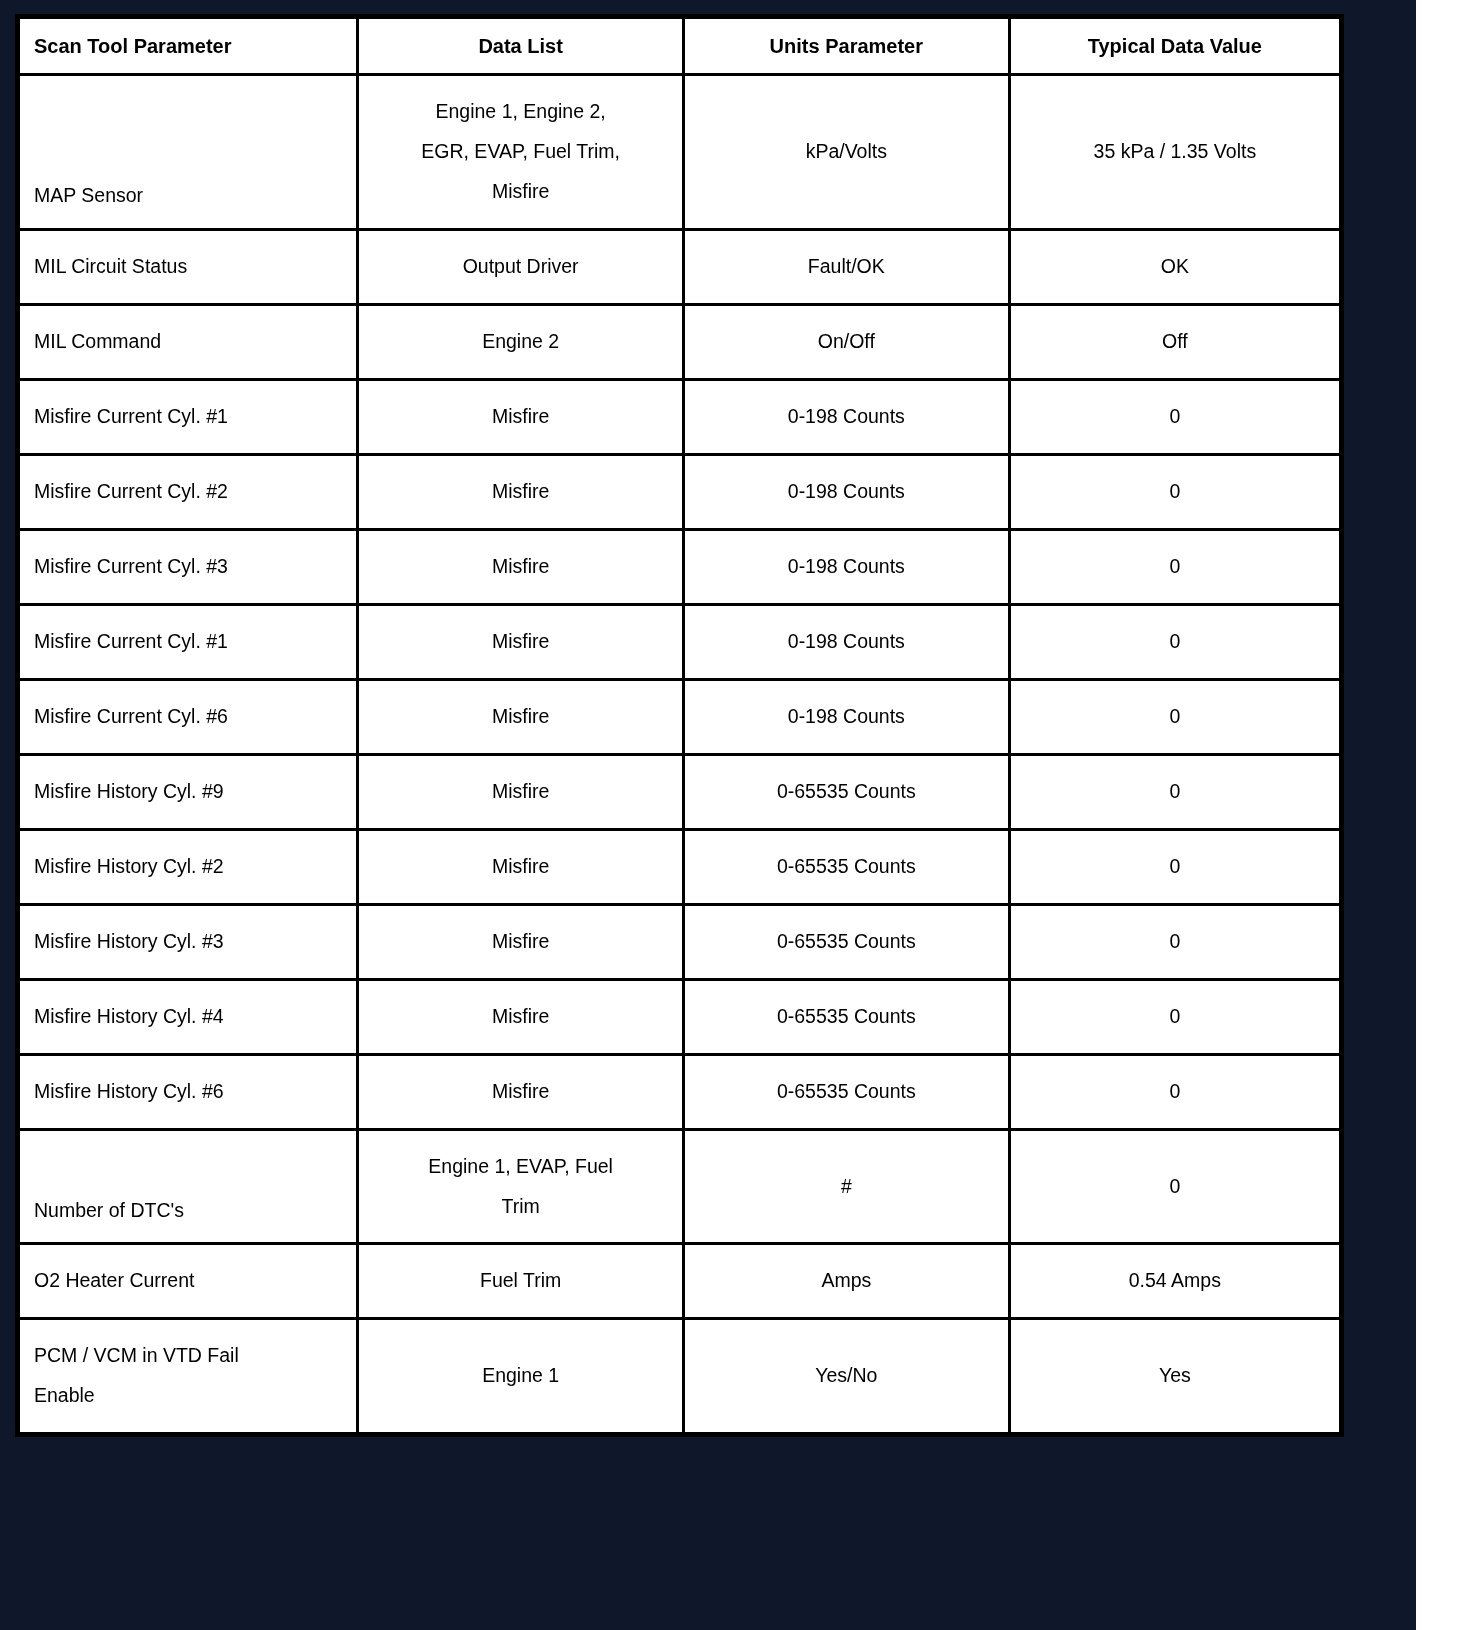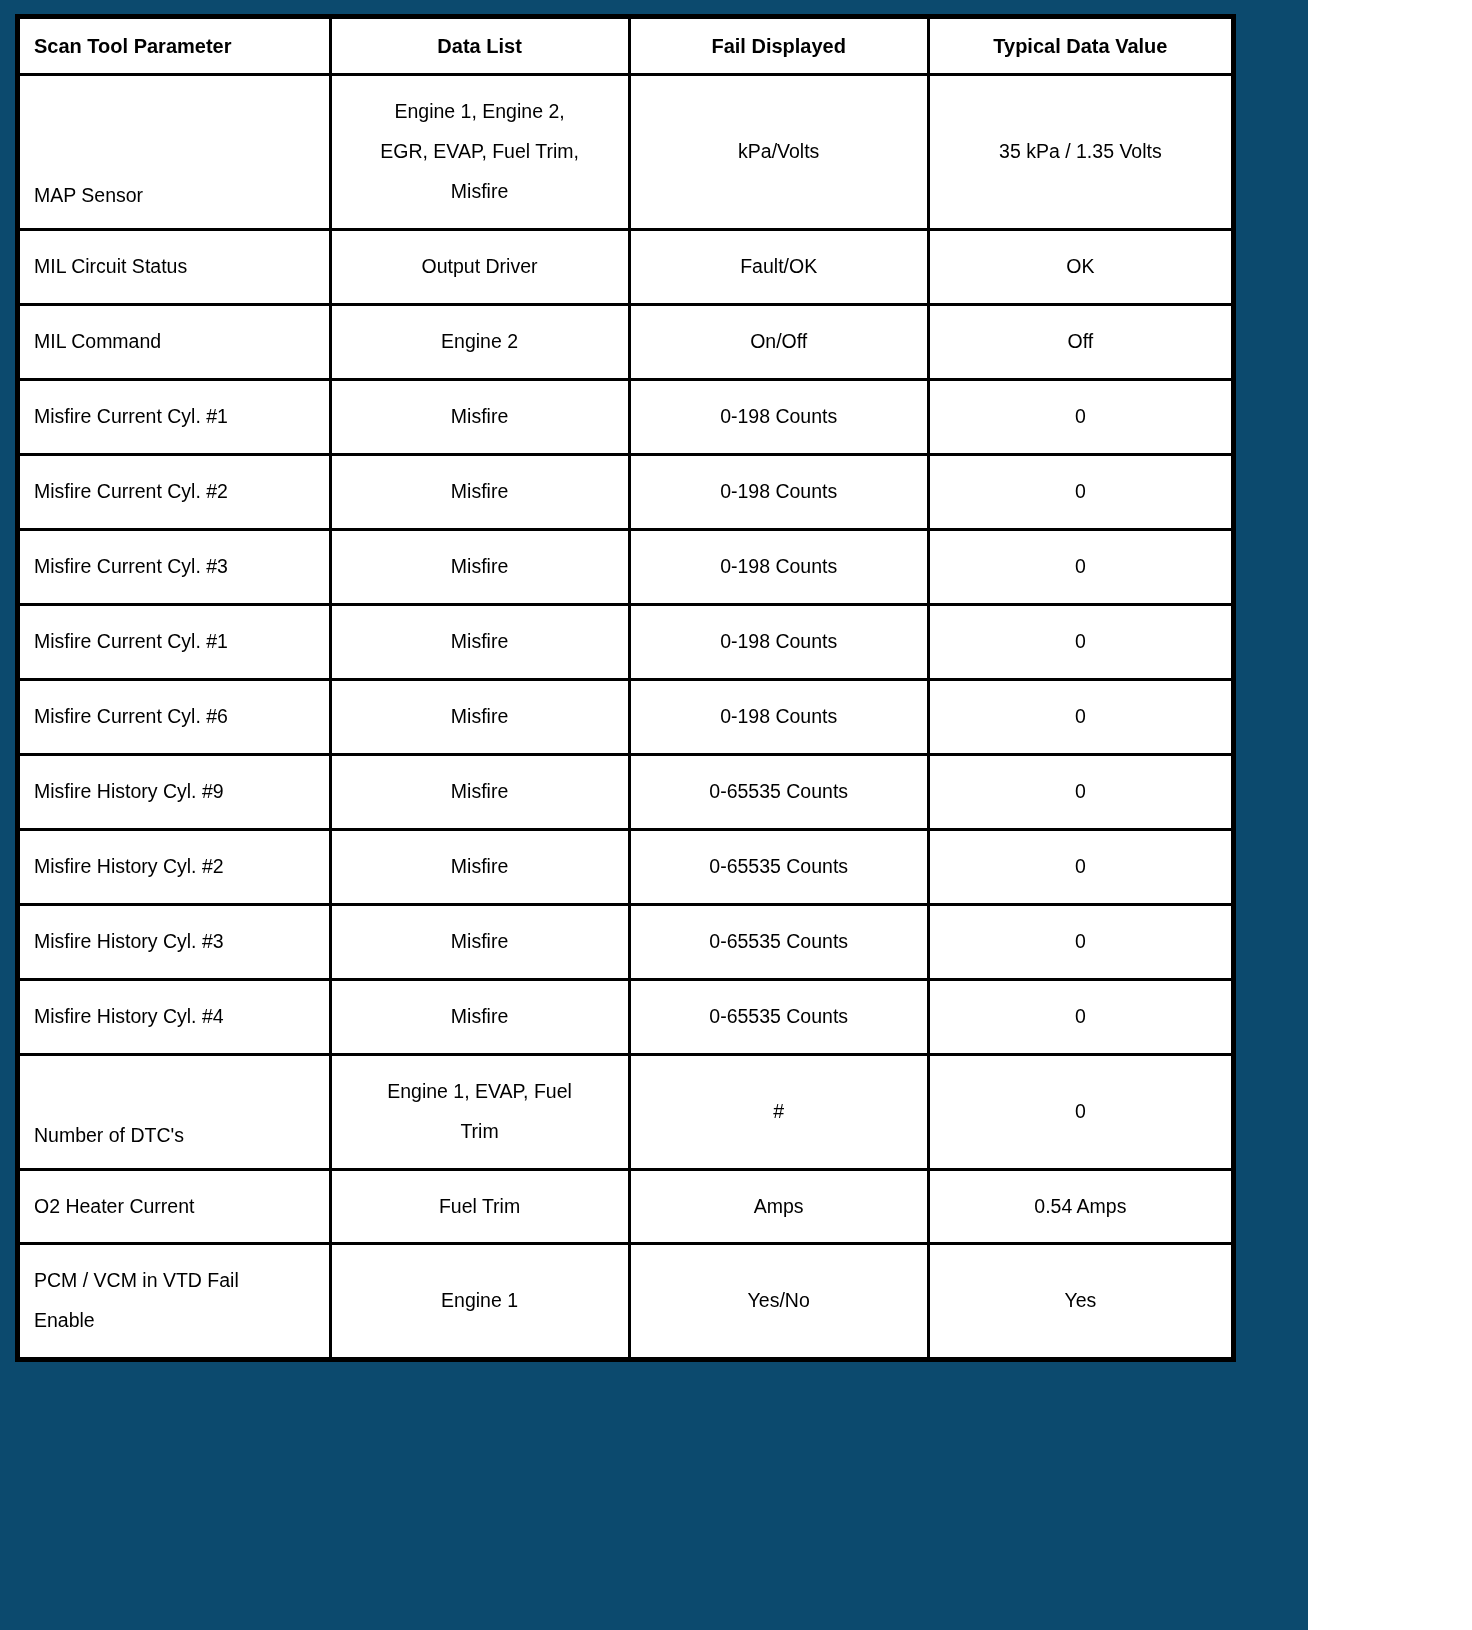--- a/index.html
+++ b/index.html
@@ -3,25 +3,25 @@
 <meta charset="utf-8">
 <style>
   html, body {
     margin: 0;
     padding: 0;
     background: #ffffff;
     color: #000000;
     font-family: "Liberation Sans", sans-serif;
   }
   .page {
-    width: 1308px;
+    width: 1416px;
     min-height: 1630px;
     box-sizing: border-box;
     padding: 14px 72px 14px 15px;
-    background: #0c4a6e;
+    background: #0f172a;
   }
   table.scan-table {
     width: 100%;
     border-collapse: collapse;
     table-layout: fixed;
     border: 5px solid #000000;
     background: #ffffff;
   }
   table.scan-table th,
   table.scan-table td {
@@ -59,21 +59,21 @@
     <colgroup>
       <col style="width:25.7%">
       <col style="width:24.6%">
       <col style="width:24.6%">
       <col style="width:25.1%">
     </colgroup>
     <thead>
       <tr>
         <th class="col-param">Scan Tool Parameter</th>
         <th>Data List</th>
-        <th>Fail Displayed</th>
+        <th>Units Parameter</th>
         <th>Typical Data Value</th>
       </tr>
     </thead>
     <tbody>
         <tr>
     <td class="col-param valign-bottom">MAP Sensor</td>
     <td>Engine 1, Engine 2,
 EGR, EVAP, Fuel Trim,
 Misfire</td>
     <td>kPa/Volts</td>
@@ -139,20 +139,26 @@
     <td>0-65535 Counts</td>
     <td>0</td>
   </tr>
         <tr>
     <td class="col-param">Misfire History Cyl. #4</td>
     <td>Misfire</td>
     <td>0-65535 Counts</td>
     <td>0</td>
   </tr>
         <tr>
+    <td class="col-param">Misfire History Cyl. #6</td>
+    <td>Misfire</td>
+    <td>0-65535 Counts</td>
+    <td>0</td>
+  </tr>
+        <tr>
     <td class="col-param valign-bottom">Number of DTC's</td>
     <td>Engine 1, EVAP, Fuel
 Trim</td>
     <td>#</td>
     <td>0</td>
   </tr>
         <tr>
     <td class="col-param">O2 Heater Current</td>
     <td>Fuel Trim</td>
     <td>Amps</td>

